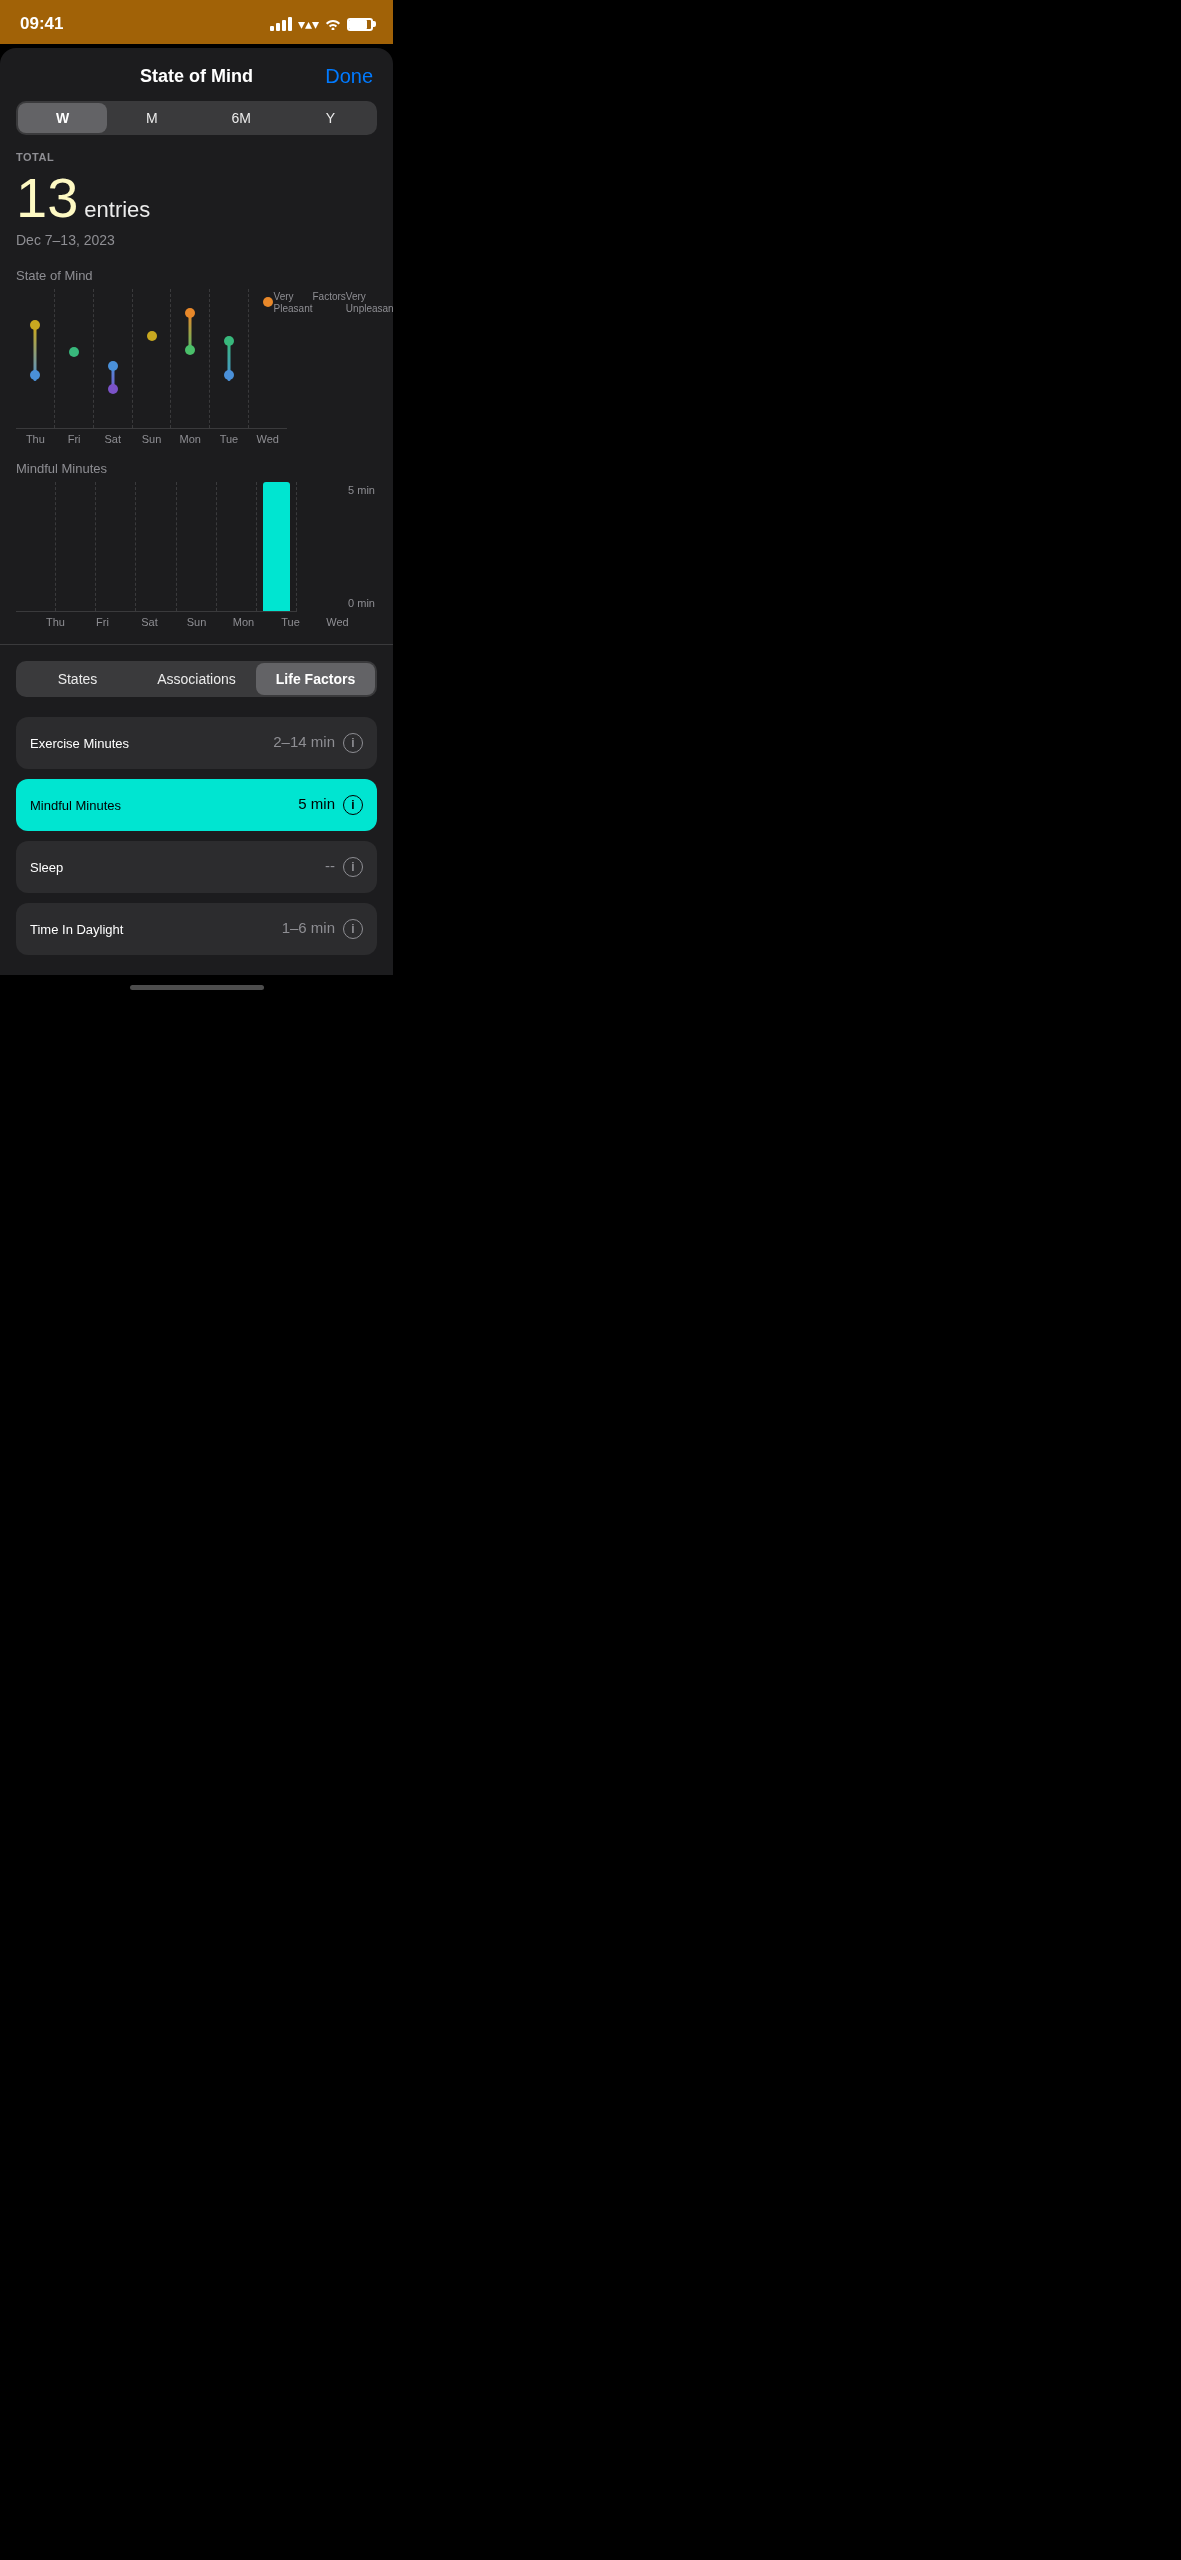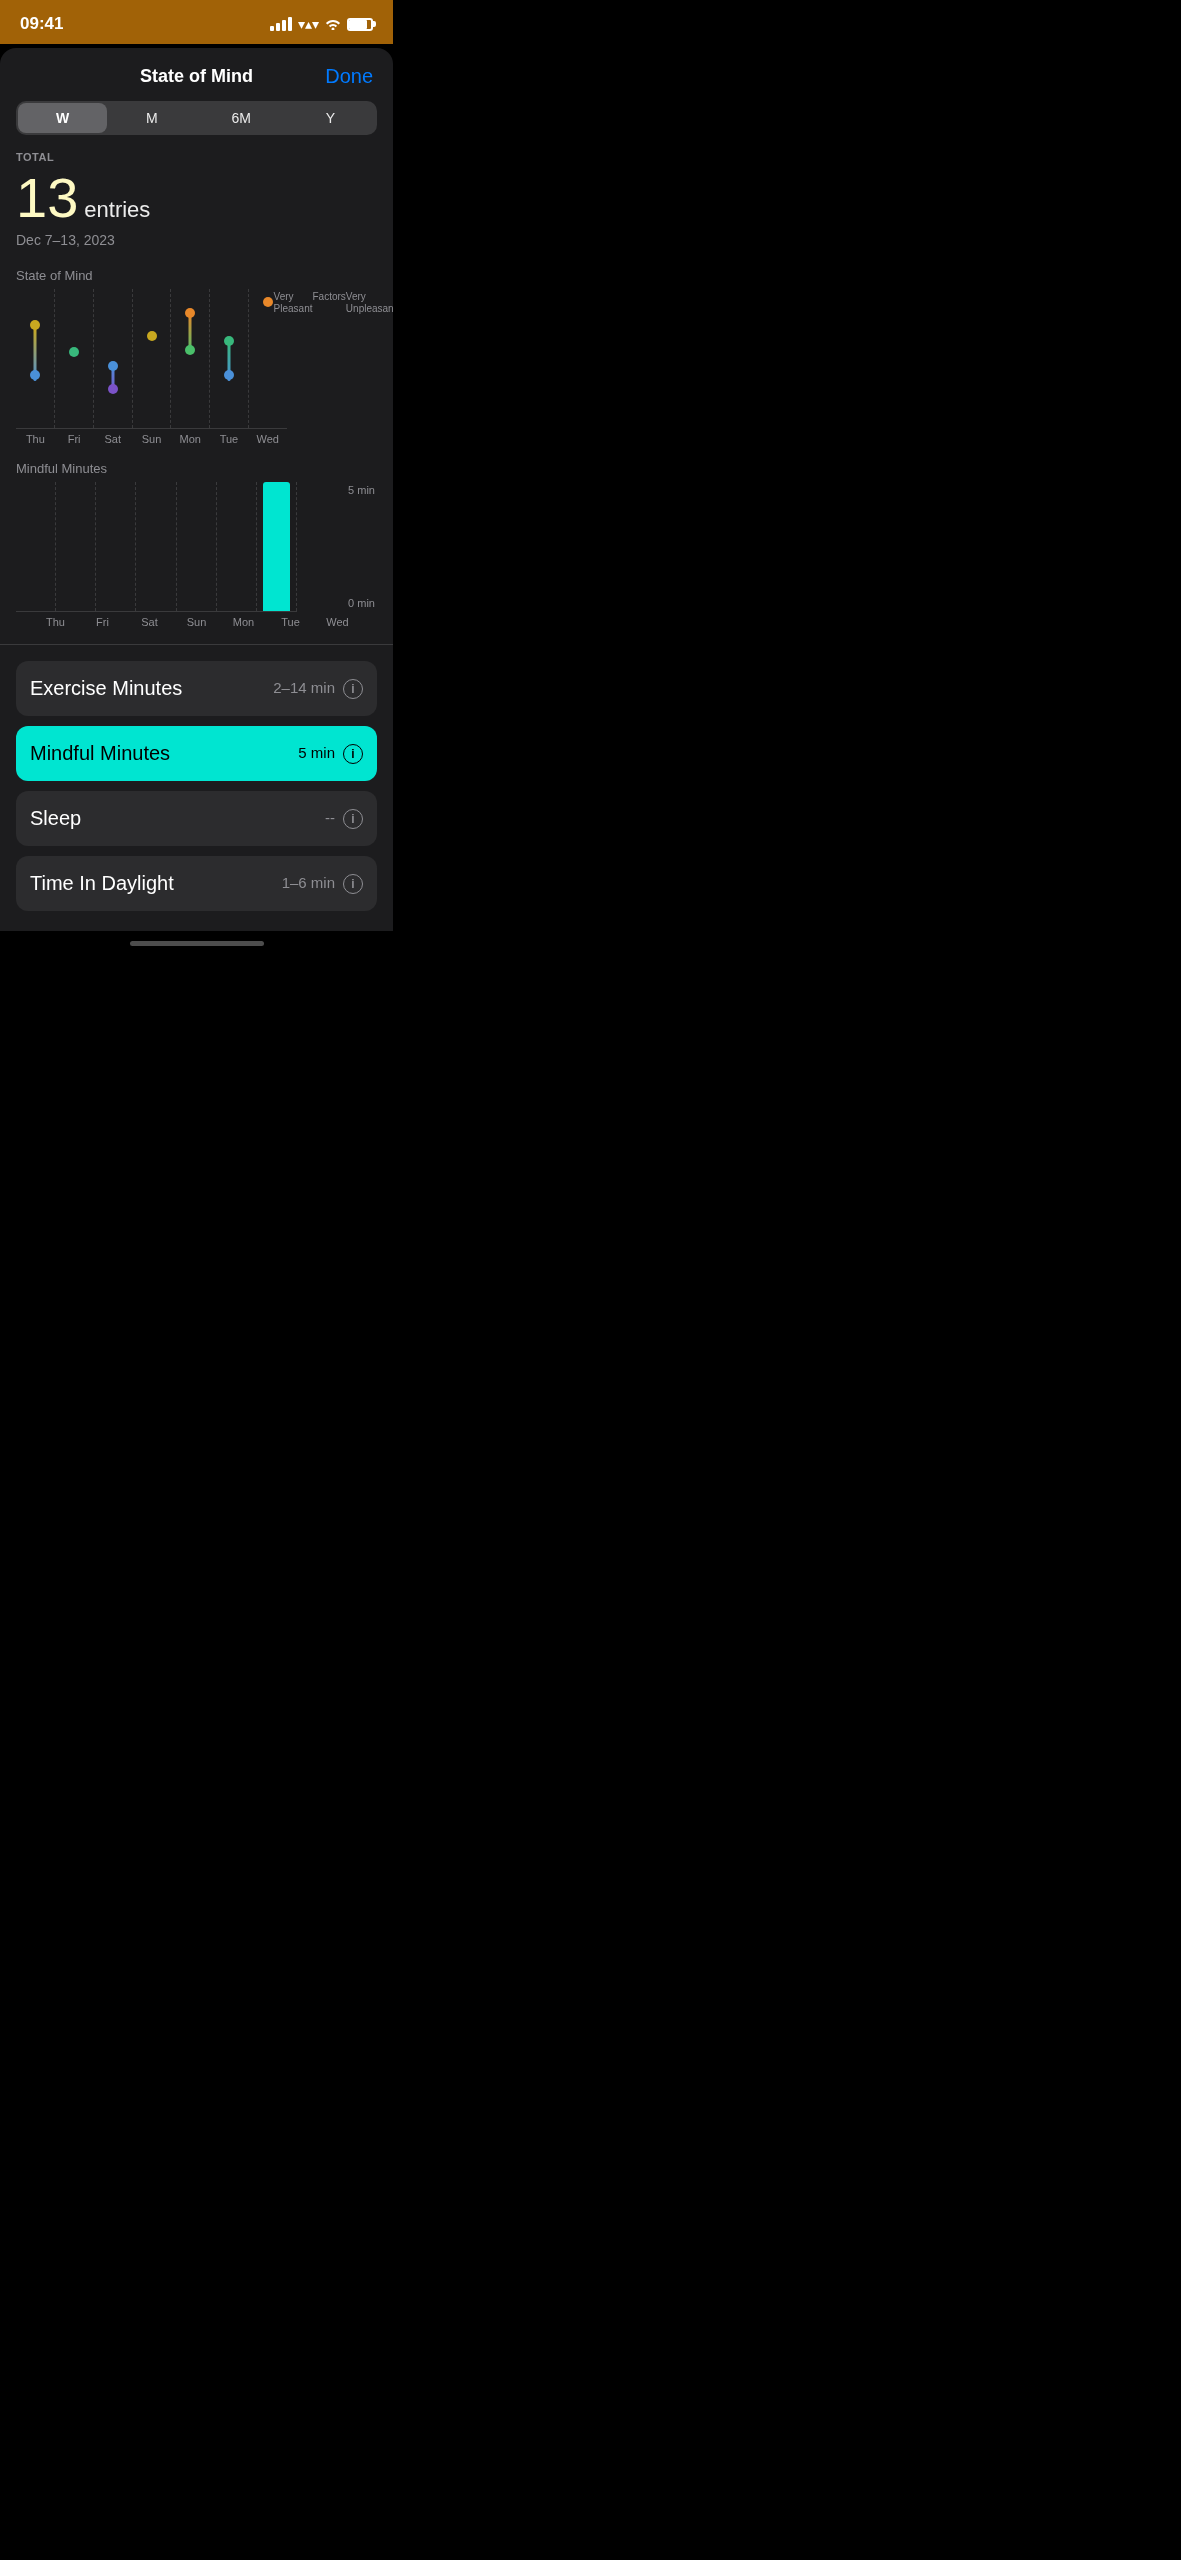--- a/index.html
+++ b/index.html
@@ -334,21 +334,21 @@
       align-items: center;
     }
     .factor-item.highlighted {
       background: #00e5d1;
     }
     .factor-item.highlighted .factor-label,
     .factor-item.highlighted .factor-value {
       color: #000;
     }
     .factor-label {
-      font-size: 20px;
+      font-size: 13px;
       color: #fff;
       font-weight: 400;
     }
     .factor-right {
       display: flex;
       gap: 8px;
     }
     .factor-value {
       font-size: 15px;
       color: #8e8e93;
@@ -520,20 +520,25 @@
       <span>Sat</span>
       <span>Sun</span>
       <span>Mon</span>
       <span>Tue</span>
       <span>Wed</span>
     </div>
   </div>
 
   <div class="divider"></div>
 
+  <div class="bottom-tabs">
+    <div class="bottom-tab">States</div>
+    <div class="bottom-tab">Associations</div>
+    <div class="bottom-tab active">Life Factors</div>
+  </div>
 
   <div class="factor-list">
 
     <div class="factor-item">
       <span class="factor-label">Exercise Minutes</span>
       <div class="factor-right">
         <span class="factor-value">2–14 min</span>
         <div class="info-icon dark">i</div>
       </div>
     </div>

